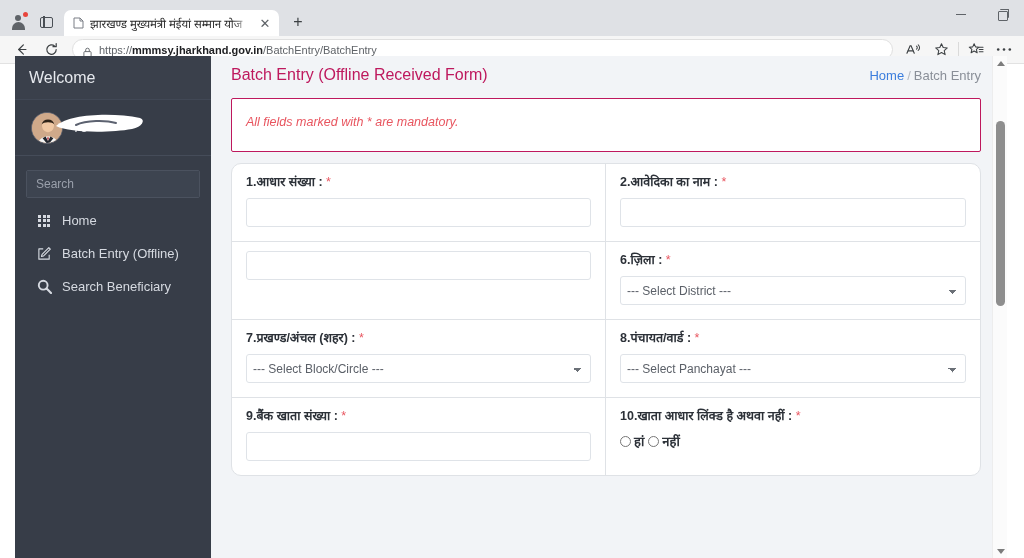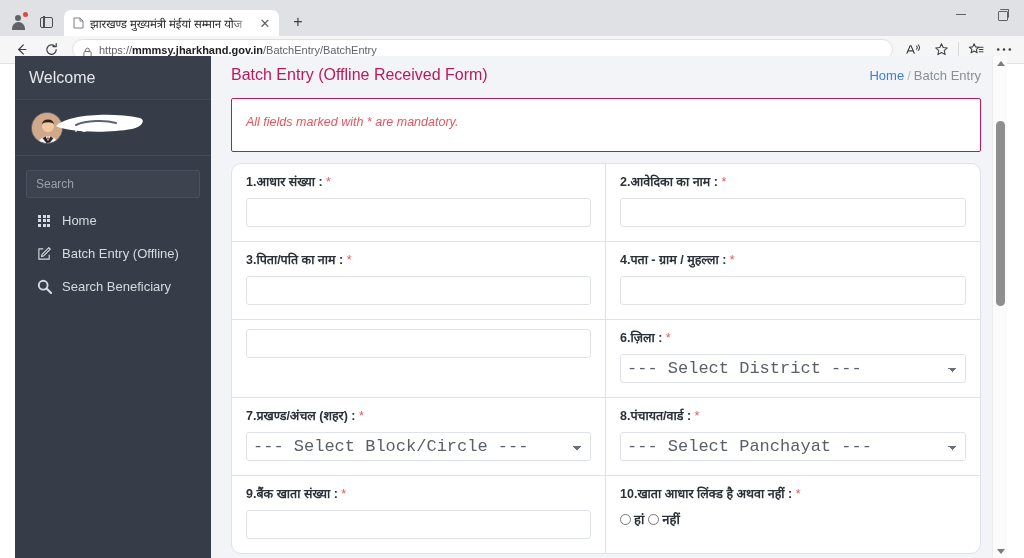--- a/index.html
+++ b/index.html
@@ -186,22 +186,22 @@
     display:block; white-space:nowrap;
   }
   .req { color:#e8555f; font-weight:normal; }
   .ftext {
     width:100%; height:29px; border:1px solid #dfe3e8; border-radius:3px;
     outline:none; background:#fff; font-size:12.5px; padding:0 9px;
     font-family:inherit; color:#333;
   }
   .fsel {
     width:100%; height:29px; border:1px solid #dfe3e8; border-radius:3px;
-    outline:none; background:#fff; font-size:17px; padding:0 6px;
-    font-family:Liberation Mono, monospace; color:#5b6068; appearance:none; -webkit-appearance:none;
+    outline:none; background:#fff; font-size:12px; padding:0 6px;
+    font-family:Liberation Sans, sans-serif; color:#5b6068; appearance:none; -webkit-appearance:none;
     background-image:
       linear-gradient(45deg, transparent 50%, #6b7077 50%),
       linear-gradient(135deg, #6b7077 50%, transparent 50%);
     background-position: calc(100% - 13px) 12.5px, calc(100% - 8.5px) 12.5px;
     background-size: 4.5px 4.5px, 4.5px 4.5px;
     background-repeat: no-repeat;
   }
   .radios { display:flex; align-items:center; gap:4px; font-size:13px; color:#2c3138; font-weight:bold; }
   .radios label { display:flex; align-items:center; gap:3px; }
   .radios input { width:11px;height:11px;margin:0; accent-color:#888; }
@@ -401,32 +401,20 @@
               <span class="req">*</span></span>
             <input class="ftext" type="text" value="" style="">
           </div>
           <div class="fcell">
             <span class="flabel"><span>2.</span><span>आवेदिका का नाम :</span>
               <span class="req">*</span></span>
             <input class="ftext" type="text" value="" style="">
           </div>
         </div>
 
-        <div class="frow">
-          <div class="fcell">
-            <span class="flabel"><span>3.</span><span>पिता/पति का नाम :</span>
-              <span class="req">*</span></span>
-            <input class="ftext" type="text" value="" style="">
-          </div>
-          <div class="fcell">
-            <span class="flabel"><span>4.</span><span>पता - ग्राम / मुहल्ला :</span>
-              <span class="req">*</span></span>
-            <input class="ftext" type="text" value="" style="">
-          </div>
-        </div>
 
         <div class="frow">
           <div class="fcell">
             <input class="ftext" type="text" value="" style="">
           </div>
           <div class="fcell">
             <span class="flabel"><span>6.</span><span>ज़िला :</span>
               <span class="req">*</span></span>
             <select class="fsel">
               <option>--- Select District ---</option>

